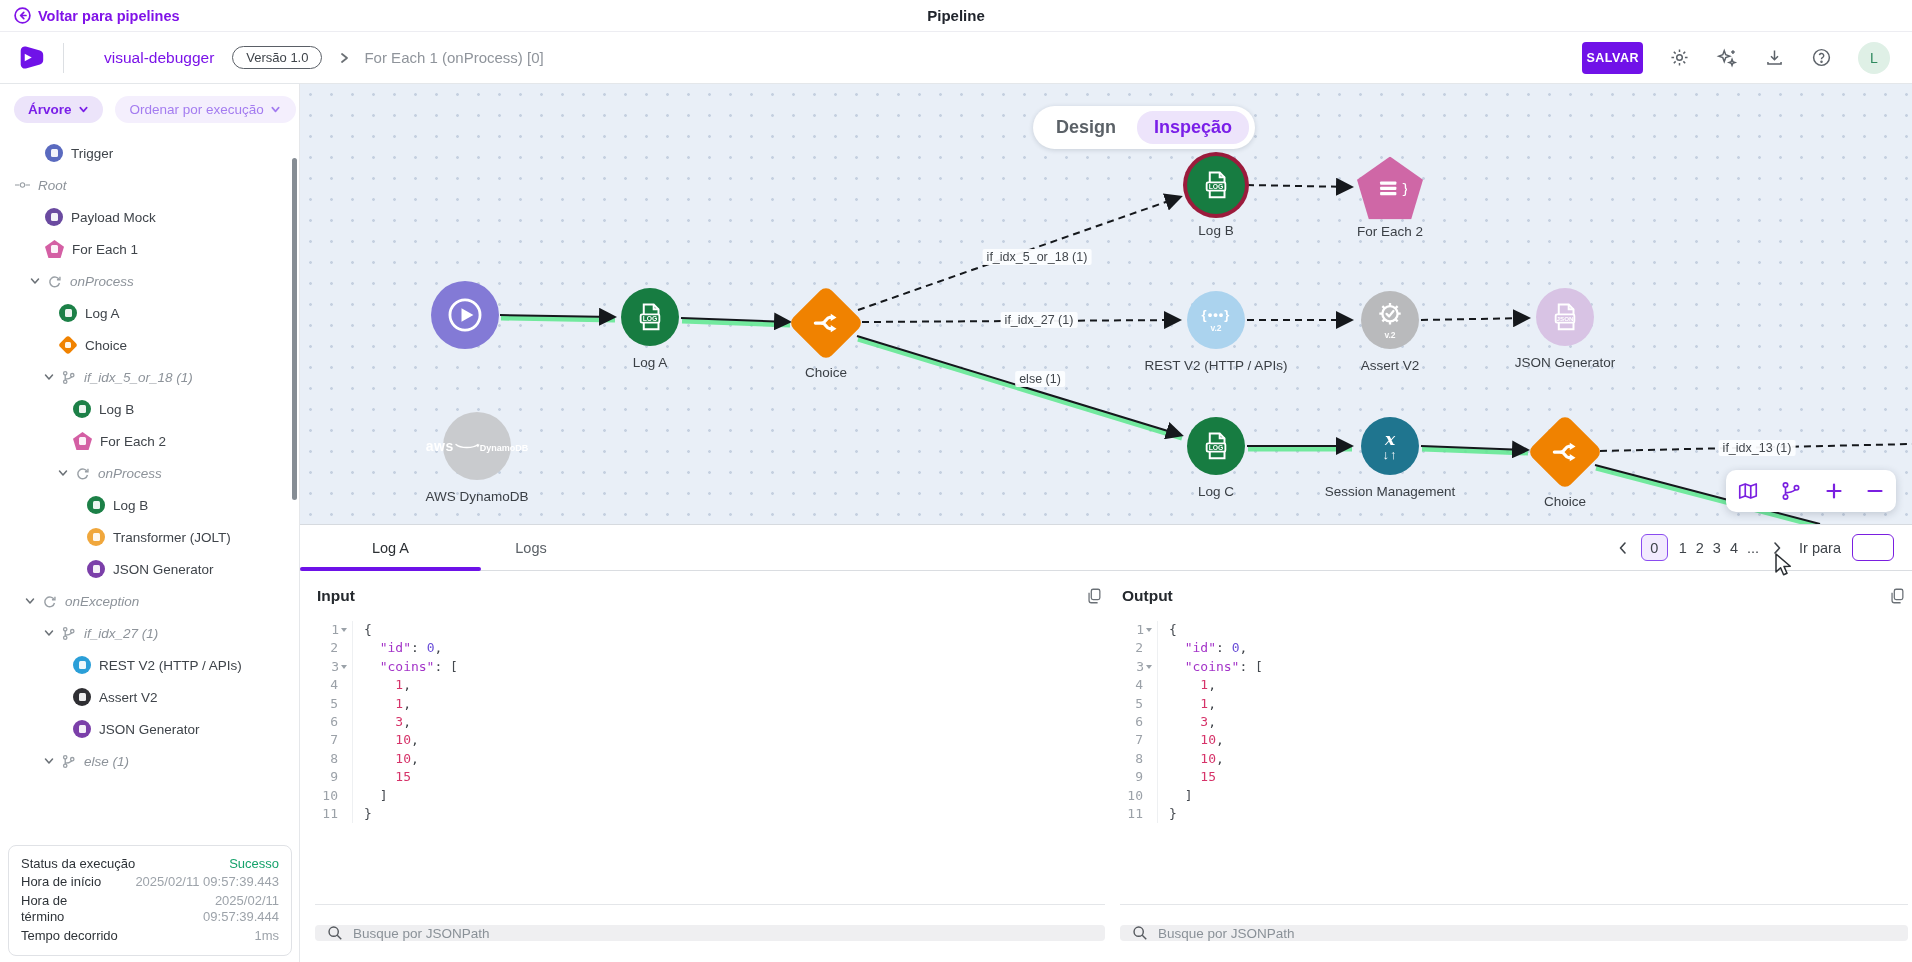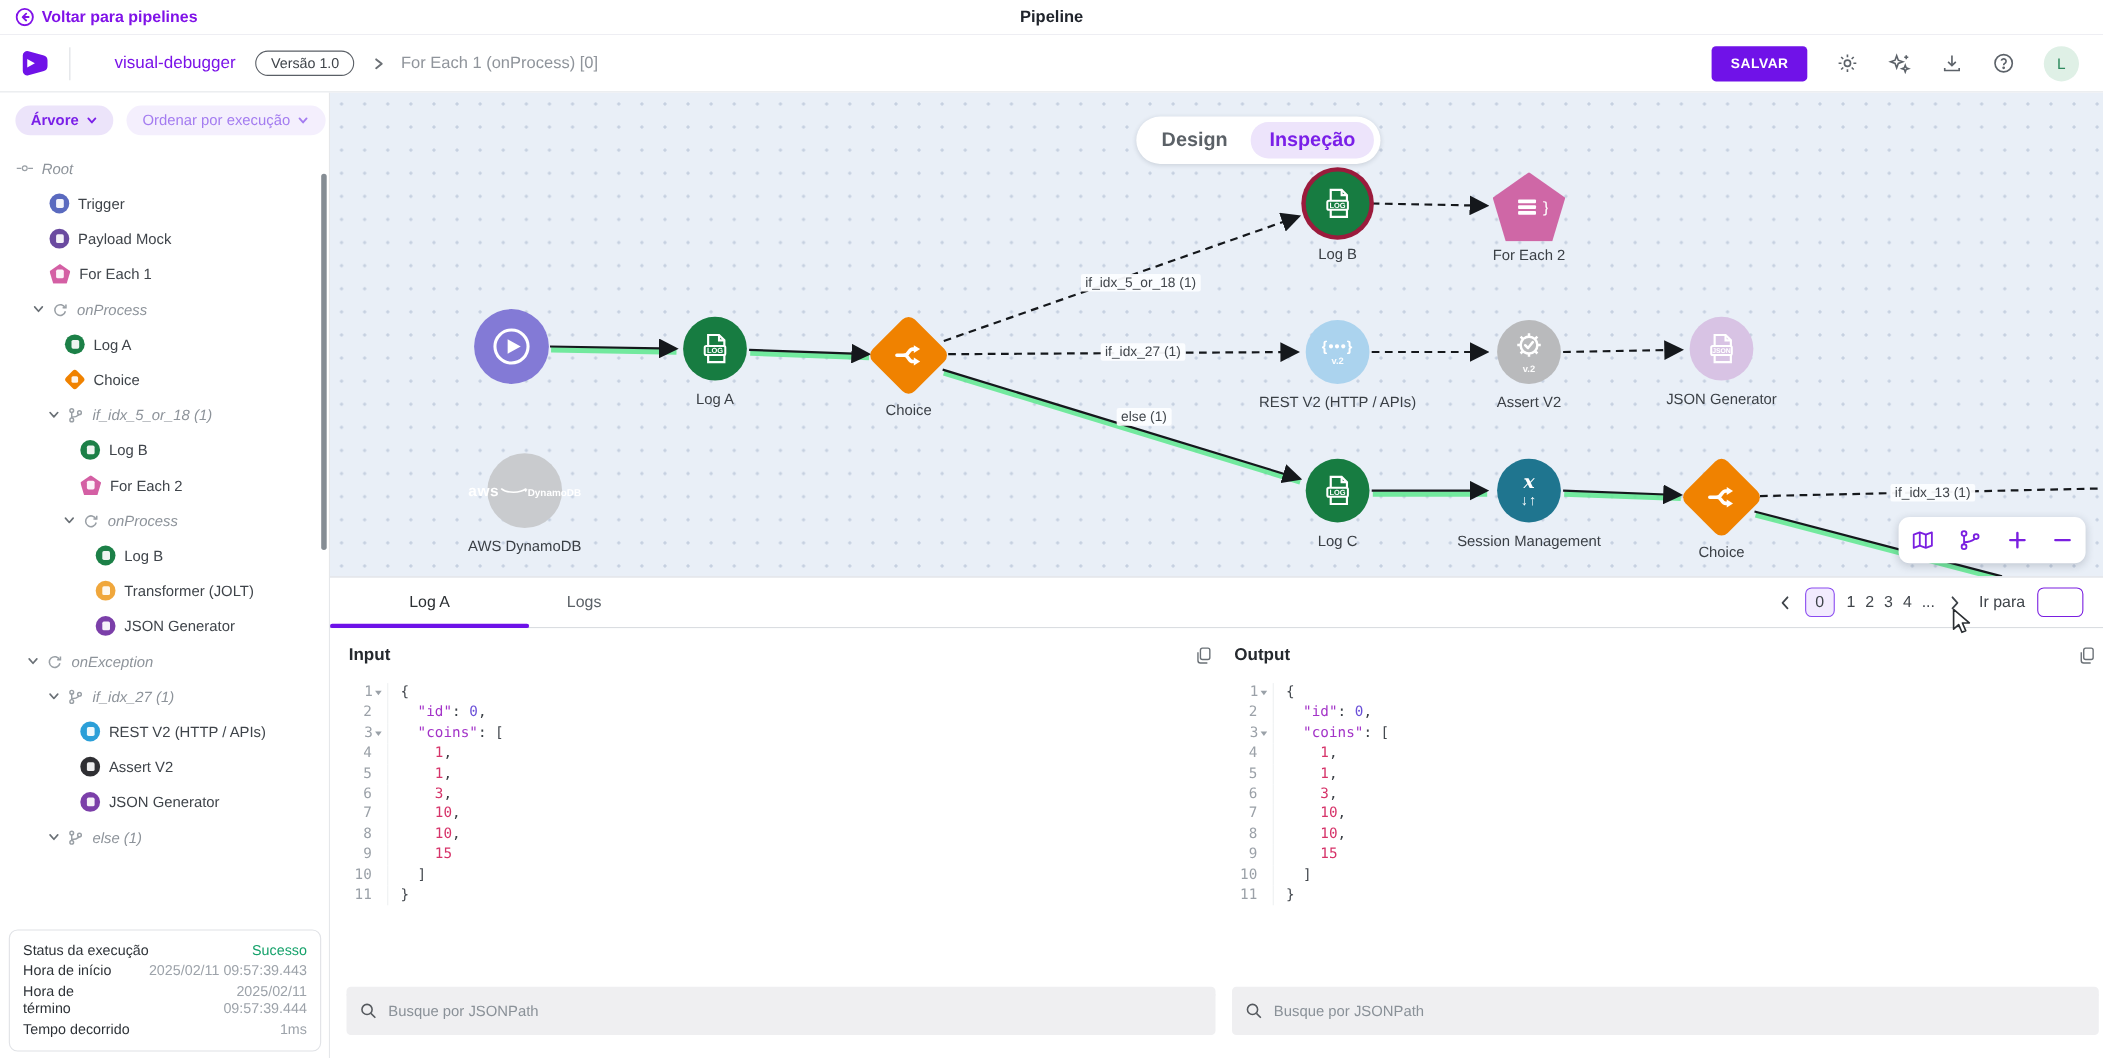--- a/index.html
+++ b/index.html
@@ -14,21 +14,21 @@
 
   
   .header { position:absolute; left:0; top:32px; width:1912px; height:52px; background:#fff; border-bottom:1px solid #e4e7ea; display:flex; align-items:center; z-index:30; }
   .logo { margin-left:18px; }
   .hdivider { width:1px; height:30px; background:#dcdfe3; margin:0 0 0 18px; }
   .pname { margin-left:40px; color:#7a12e8; font-size:15.5px; }
   .version { margin-left:18px; border:1.5px solid #5a5f66; border-radius:14px; padding:3px 13px; font-size:13px; color:#3f444a; }
   .crumbchev { margin-left:16px; color:#6b7075; }
   .crumb { margin-left:14px; color:#8f949b; font-size:15px; }
   .hright { margin-left:auto; display:flex; align-items:center; gap:26px; margin-right:22px; }
-  .save { background:#7012e8; color:#fff; border:none; border-radius:4px; padding:9px 17px; font-size:12.5px; font-weight:bold; letter-spacing:.5px; font-family:inherit; cursor:pointer; }
+  .save { background:#7012e8; color:#fff; border:none; border-radius:4px; padding:9px 4px; font-size:12.5px; font-weight:bold; letter-spacing:.5px; font-family:inherit; cursor:pointer; }
   .hicon { cursor:pointer; }
   .avatar { width:32px; height:32px; border-radius:50%; background:#dff0e6; color:#2e8a5e; display:flex; align-items:center; justify-content:center; font-size:14px; }
 
   
   .sidebar { position:absolute; left:0; top:84px; width:300px; bottom:0; background:#fff; border-right:1px solid #e5e7ea; z-index:20; }
   .side-controls { display:flex; gap:12px; padding:12px 14px 6px 14px; align-items:center; }
   .pill { border-radius:16px; font-size:13.5px; display:flex; align-items:center; gap:6px; cursor:pointer; white-space:nowrap; }
   .pill.arvore { background:#ece4fa; color:#7a1fe8; font-weight:bold; padding:6px 14px; }
   .pill.sort { background:#f4effd; color:#a47cf0; padding:6px 15px; }
   #tree { margin-top:8px; }
@@ -102,21 +102,21 @@
   .code-row { display:flex; }
   .gutter { width:38px; display:flex; justify-content:flex-end; align-items:center; color:#9ba1a8; padding-right:5px; gap:2px; border-right:1px solid #eef0f2; flex:none; }
   .fold { width:0; height:0; border-left:3.5px solid transparent; border-right:3.5px solid transparent; border-top:4.5px solid #9aa1a8; }
   .foldspace { width:7px; }
   .codeline { padding-left:11px; white-space:pre; color:#3b4046; }
   .tk-k { color:#a333c8; }
   .tk-z { color:#6a4fd8; }
   .tk-n { color:#d63369; }
   .tk-b { color:#44494f; }
   .search-sep { position:absolute; bottom:57px; left:0; right:0; border-top:1px solid #e4e6e9; }
-  .searchbar { position:absolute; bottom:21px; left:0; right:0; height:44px; background:#efeff1; border-radius:4px; display:flex; align-items:center; gap:10px; padding:0 12px; }
+  .searchbar { position:absolute; bottom:21px; left:0; right:0; height:16px; background:#efeff1; border-radius:4px; display:flex; align-items:center; gap:10px; padding:0 12px; }
   .searchbar input { border:none; background:transparent; outline:none; flex:1; font-family:inherit; font-size:13.5px; color:#4a5056; }
   .searchbar input::placeholder { color:#8a9198; }
 
   .mouse-cursor { position:absolute; left:1772px; top:553px; z-index:50; pointer-events:none; }
 </style>
 </head>
 <body>
 
 <div class="topbar">
   <div class="back">
@@ -174,35 +174,35 @@
         </svg>
     </div>
     <div class="pill sort">
       <span>Ordenar por execução</span>
       <svg width="11" height="11" viewBox="0 0 12 12">
           <path d="M2.5 4l3.5 4 3.5-4" fill="none" stroke="#a47cf0" stroke-width="1.8" stroke-linecap="round" stroke-linejoin="round"></path>
         </svg>
     </div>
   </div>
   <div id="tree">
+      <div class="trow" style="padding-left: 45px;">
+        <span class="mini-ic circle" style="background: rgb(90, 106, 191);">
+          <span class="mini-glyph"></span>
+        </span>
+        <span class="lbl">Trigger</span>
+      </div>
       <div class="trow group" style="padding-left: 15px;">
         <span>
           <svg class="gicon" width="20" height="12" viewBox="0 0 22 12" stroke="#9aa0a6" stroke-width="1.6" fill="none">
             <line x1="0" y1="6" x2="6.5" y2="6"></line>
             <circle cx="11" cy="6" r="3.2"></circle>
             <line x1="15.5" y1="6" x2="22" y2="6"></line>
           </svg>
         </span>
         <span class="lbl">Root</span>
-      </div>
-      <div class="trow" style="padding-left: 45px;">
-        <span class="mini-ic circle" style="background: rgb(90, 106, 191);">
-          <span class="mini-glyph"></span>
-        </span>
-        <span class="lbl">Trigger</span>
       </div>
       <div class="trow" style="padding-left: 45px;">
         <span class="mini-ic circle" style="background: rgb(106, 74, 160);">
           <span class="mini-glyph"></span>
         </span>
         <span class="lbl">Payload Mock</span>
       </div>
       <div class="trow" style="padding-left: 45px;">
         <span class="mini-ic pentagon" style="background: rgb(212, 95, 164);">
           <span class="mini-glyph"></span>

